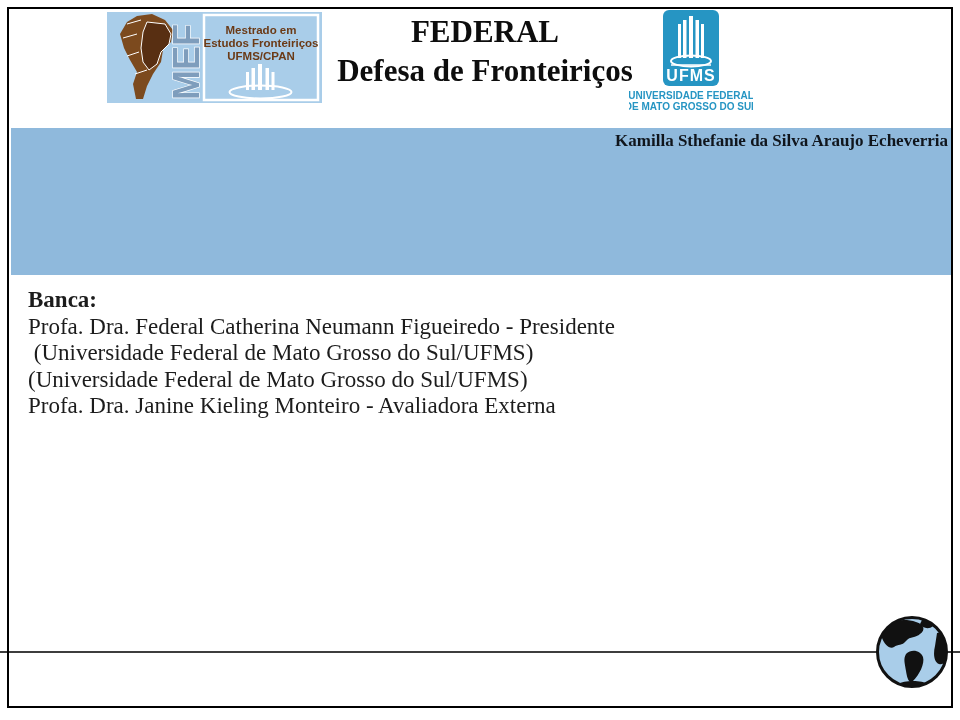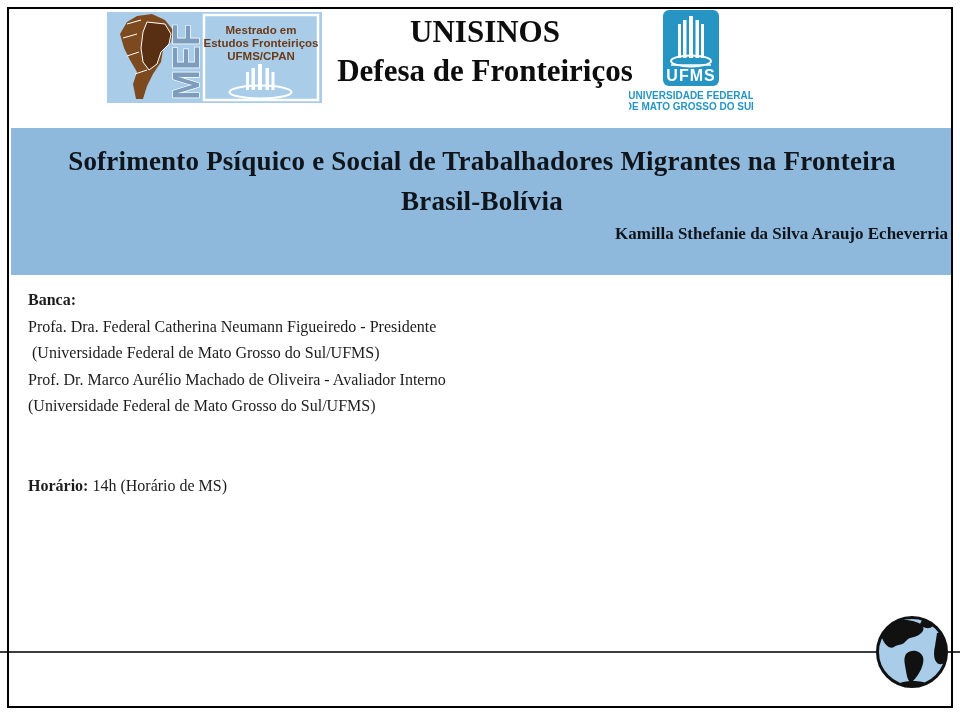--- a/index.html
+++ b/index.html
@@ -33,37 +33,33 @@
     padding-top:13px; text-align:center; font-size:27px; font-weight:600;
     line-height:40px; color:#10151c; letter-spacing:0.2px;
   }
   .banner-author {
     margin-top:3px; text-align:right; padding-right:5px;
     font-size:17px; font-weight:700; color:#10151c;
   }
   
   .body-text {
     position:absolute; left:28px; top:287px; z-index:1;
-    font-size:16px; color:#1c1c1c;
+    font-size:23px; color:#1c1c1c;
   }
   .body-text .line { height:26.6px; line-height:26.6px; white-space:pre; }
   .body-text b { font-weight:700; }
   
   .globe { position:absolute; left:874px; top:614px; z-index:3; }
 </style>
 </head>
 <body>
 
 <div class="slide">
 
   <div class="banner">
-    <div class="banner-title">
-      <div>Sofrimento Psíquico e Social de Trabalhadores Migrantes na Fronteira</div>
-      <div>Brasil-Bolívia</div>
-    </div>
     <div class="banner-author">Kamilla Sthefanie da Silva Araujo Echeverria</div>
   </div>
 
   <div class="mef-logo">
     <svg width="215" height="91" viewBox="0 0 215 91" xmlns="http://www.w3.org/2000/svg">
       <rect x="0" y="0" width="215" height="91" fill="#A9CDE9"></rect>
       <g>
         <path d="M30,4 L45,2 L58,8 L66,18 L64,30 L56,38 L54,50 L46,62 L40,74 L36,87 L29,87 L26,72 L30,60 L23,48 L17,36 L13,22 L20,10 Z" fill="#7C4A1E"></path>
         <path d="M40,10 L58,12 L64,22 L62,32 L54,40 L50,52 L42,58 L36,50 L34,36 L36,20 Z" fill="#582F12" stroke="#ffffff" stroke-width="1"></path>
         <path d="M20,12 L34,8 M16,26 L30,22 M20,44 L32,40 M28,62 L40,58" stroke="#ffffff" stroke-width="1" fill="none"></path>
@@ -78,21 +74,21 @@
         <rect x="144.5" y="56" width="3.5" height="22"></rect>
         <rect x="158.5" y="56" width="3.5" height="22"></rect>
         <rect x="139" y="60" width="3" height="18"></rect>
         <rect x="164.5" y="60" width="3" height="18"></rect>
         <ellipse cx="153.5" cy="80" rx="31" ry="6.5" fill="none" stroke="#ffffff" stroke-width="2"></ellipse>
       </g>
     </svg>
   </div>
 
   <div class="head-title">
-    <div>UNISINOS</div>
+    <div>FEDERAL</div>
     <div>Defesa de Fronteiriços</div>
   </div>
 
   <div class="ufms-logo">
     <svg width="124" height="102" viewBox="0 0 124 102" xmlns="http://www.w3.org/2000/svg">
       <rect x="34" y="0" width="56" height="76" rx="6" fill="#2695C3"></rect>
       <g fill="#ffffff">
         <rect x="60" y="6" width="4" height="42"></rect>
         <rect x="54" y="10" width="3.5" height="38"></rect>
         <rect x="66.5" y="10" width="3.5" height="38"></rect>
@@ -104,25 +100,24 @@
       <text x="62" y="71" text-anchor="middle" font-family="Liberation Sans, sans-serif" font-size="16" font-weight="bold" fill="#ffffff" letter-spacing="1">UFMS</text>
       <text x="62" y="89" text-anchor="middle" font-family="Liberation Sans, sans-serif" font-size="10" font-weight="bold" fill="#2695C3">UNIVERSIDADE FEDERAL</text>
       <text x="62" y="100" text-anchor="middle" font-family="Liberation Sans, sans-serif" font-size="10" font-weight="bold" fill="#2695C3">DE MATO GROSSO DO SUL</text>
     </svg>
   </div>
 
   <div class="body-text">
     <div class="line"><b>Banca:</b></div>
     <div class="line">Profa. Dra. Federal Catherina Neumann Figueiredo - Presidente</div>
     <div class="line"> (Universidade Federal de Mato Grosso do Sul/UFMS)</div>
-    <div class="line">Prof. Dr. Marco Aurélio Machado de Oliveira - Avaliador Interno</div>
     <div class="line">(Universidade Federal de Mato Grosso do Sul/UFMS)</div>
+    <div class="line">Profa. Dra. Janine Kieling Monteiro - Avaliadora Externa</div>
     <div class="line"></div>
     <div class="line"></div>
-    <div class="line"><b>Horário:</b> <span>14h (Horário de MS)</span></div>
     <div class="line"></div>
   </div>
 
   <div class="bottom-rule"></div>
   <div class="globe">
     <svg width="76" height="76" viewBox="0 0 76 76" xmlns="http://www.w3.org/2000/svg">
       <defs>
           <clipPath id="gclip">
             <circle cx="38" cy="38" r="34"></circle>
           </clipPath>

